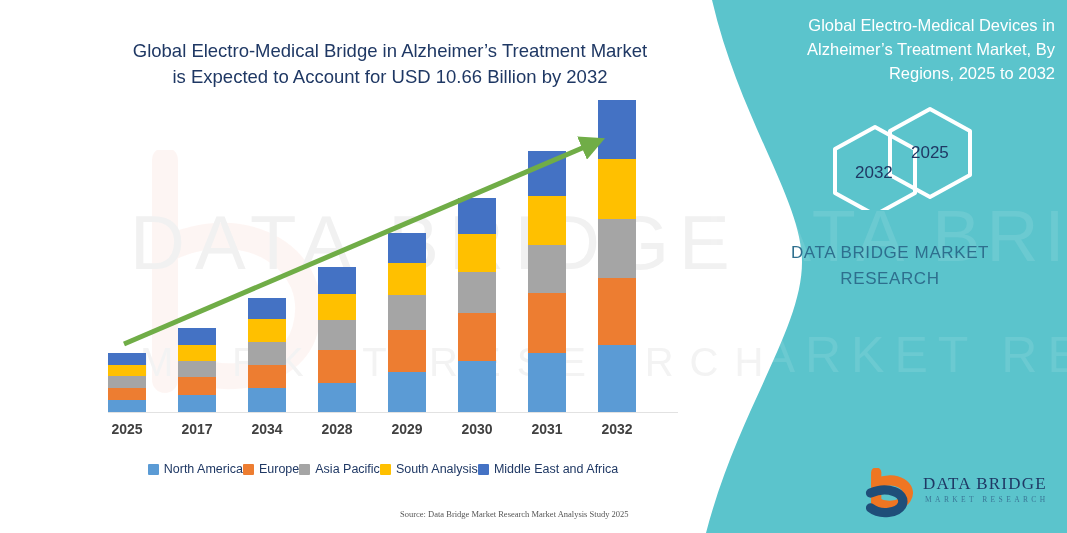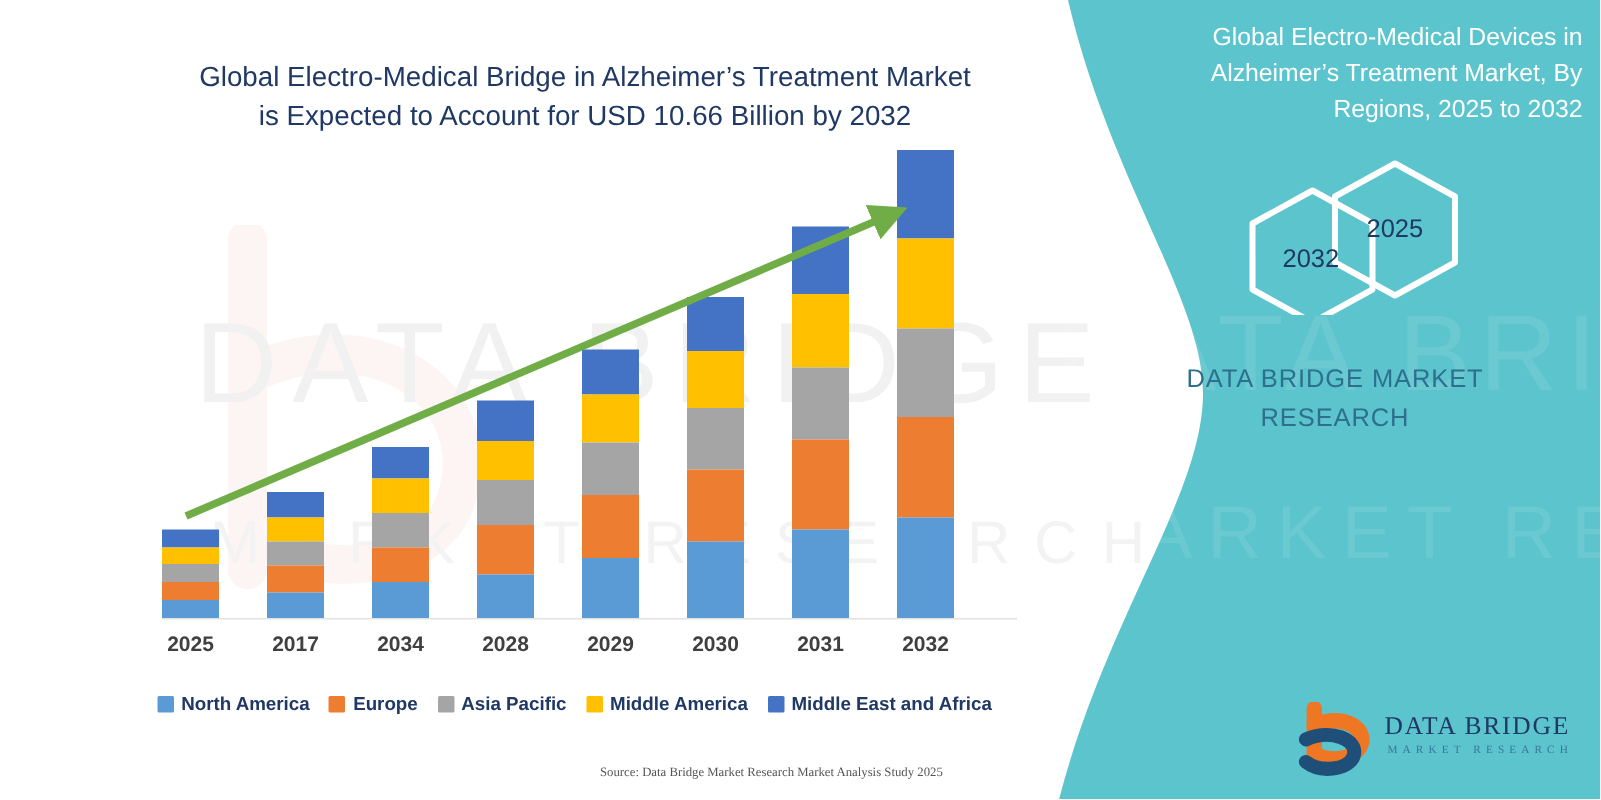--- a/index.html
+++ b/index.html
@@ -49,22 +49,22 @@
     position:absolute;width:60px;text-align:center;
     font-size:14px;font-weight:bold;color:#404040;top:4px;
   }
 
   
   .arrow-svg{position:absolute;left:0;top:0;width:610px;height:300px;pointer-events:none;}
 
   
   .legend{
     position:absolute;left:78px;top:458px;width:610px;height:22px;
-    display:flex;align-items:center;justify-content:center;gap:13px;
-    font-size:12.5px;font-weight:bold;color:#1f3864;
+    display:flex;align-items:center;justify-content:center;
+    font-size:12.5px;font-weight:normal;color:#1f3864;
   }
   .legend-item{display:flex;align-items:center;gap:5px;white-space:nowrap;}
   .swatch{width:11px;height:11px;display:inline-block;border-radius:1px;}
 
   
   .footer{
     position:absolute;left:0;top:505px;width:712px;height:24px;
     font-size:8.5px;color:#555;font-family:"Liberation Serif", serif;
   }
   .foot-left{position:absolute;left:82px;top:4px;white-space:nowrap;}
@@ -211,21 +211,21 @@
       <div class="legend-item">
         <span class="swatch" style="background: rgb(237, 125, 49);"></span>
         <span>Europe</span>
       </div>
       <div class="legend-item">
         <span class="swatch" style="background: rgb(165, 165, 165);"></span>
         <span>Asia Pacific</span>
       </div>
       <div class="legend-item">
         <span class="swatch" style="background: rgb(255, 192, 0);"></span>
-        <span>Middle America</span>
+        <span>South Analysis</span>
       </div>
       <div class="legend-item">
         <span class="swatch" style="background: rgb(68, 114, 196);"></span>
         <span>Middle East and Africa</span>
       </div>
     </div>
 
   <div class="footer">
     <div class="foot-right">Source: Data Bridge Market Research  Market Analysis Study 2025</div>
   </div>

